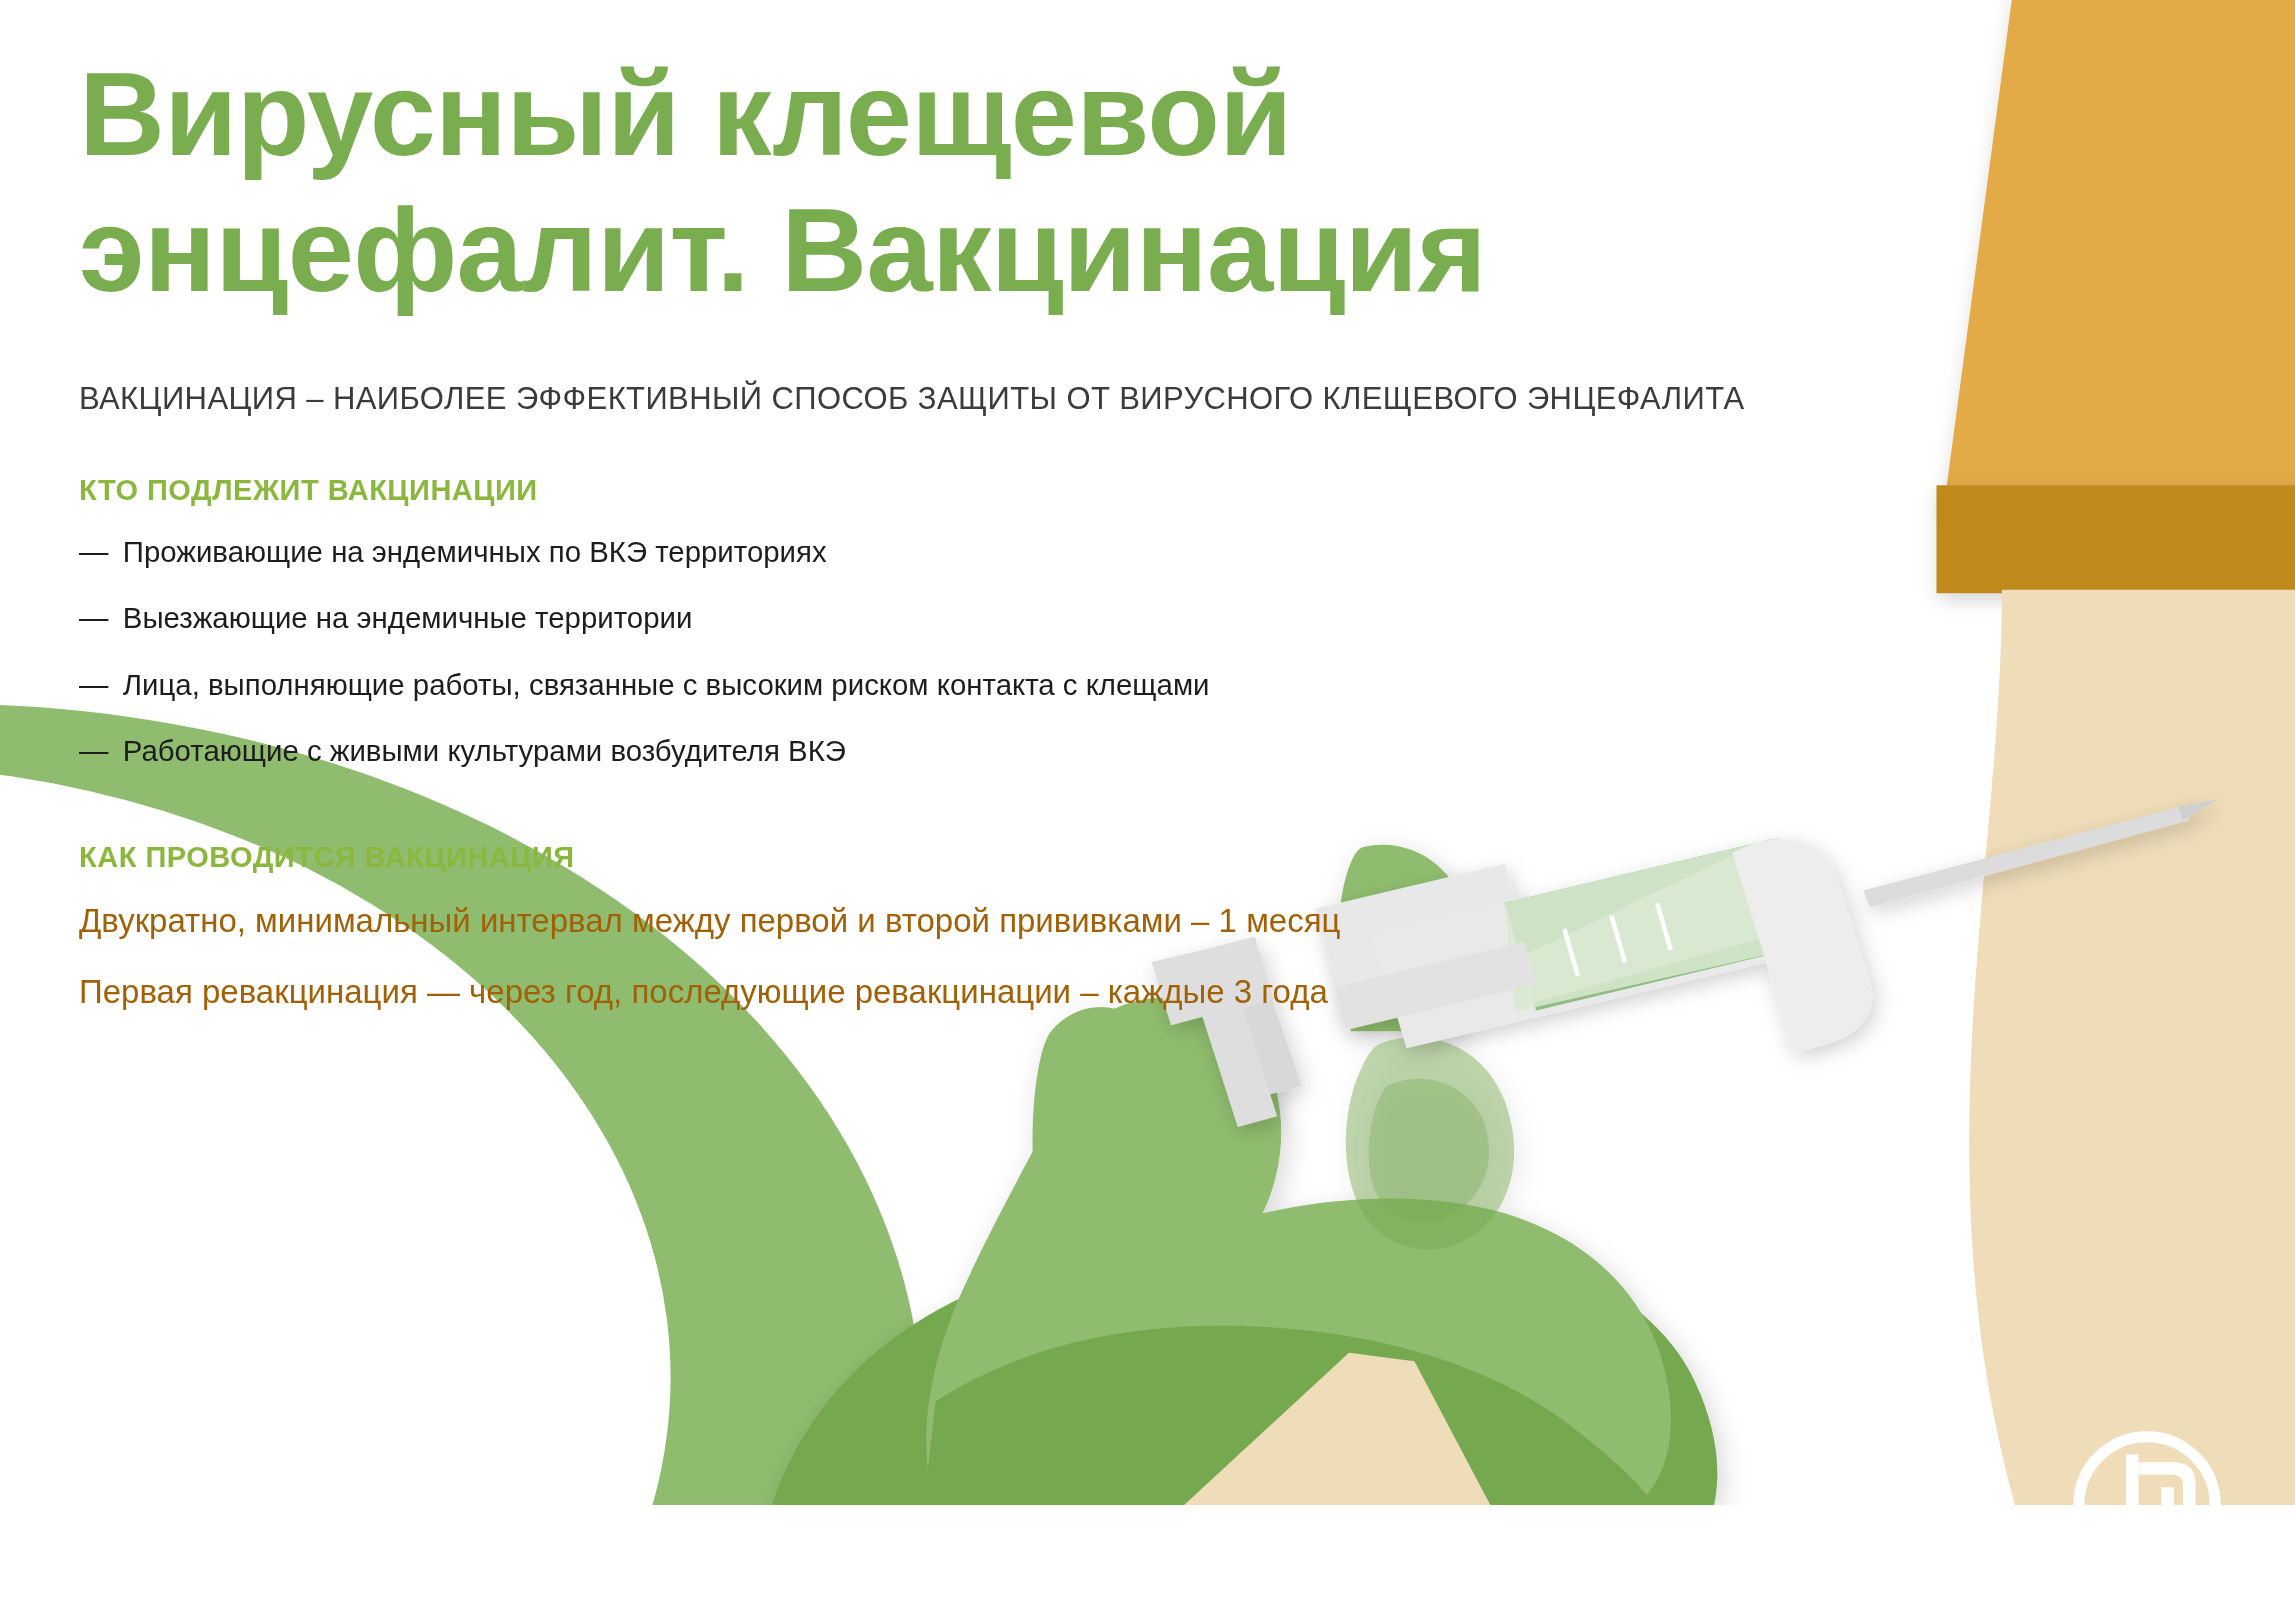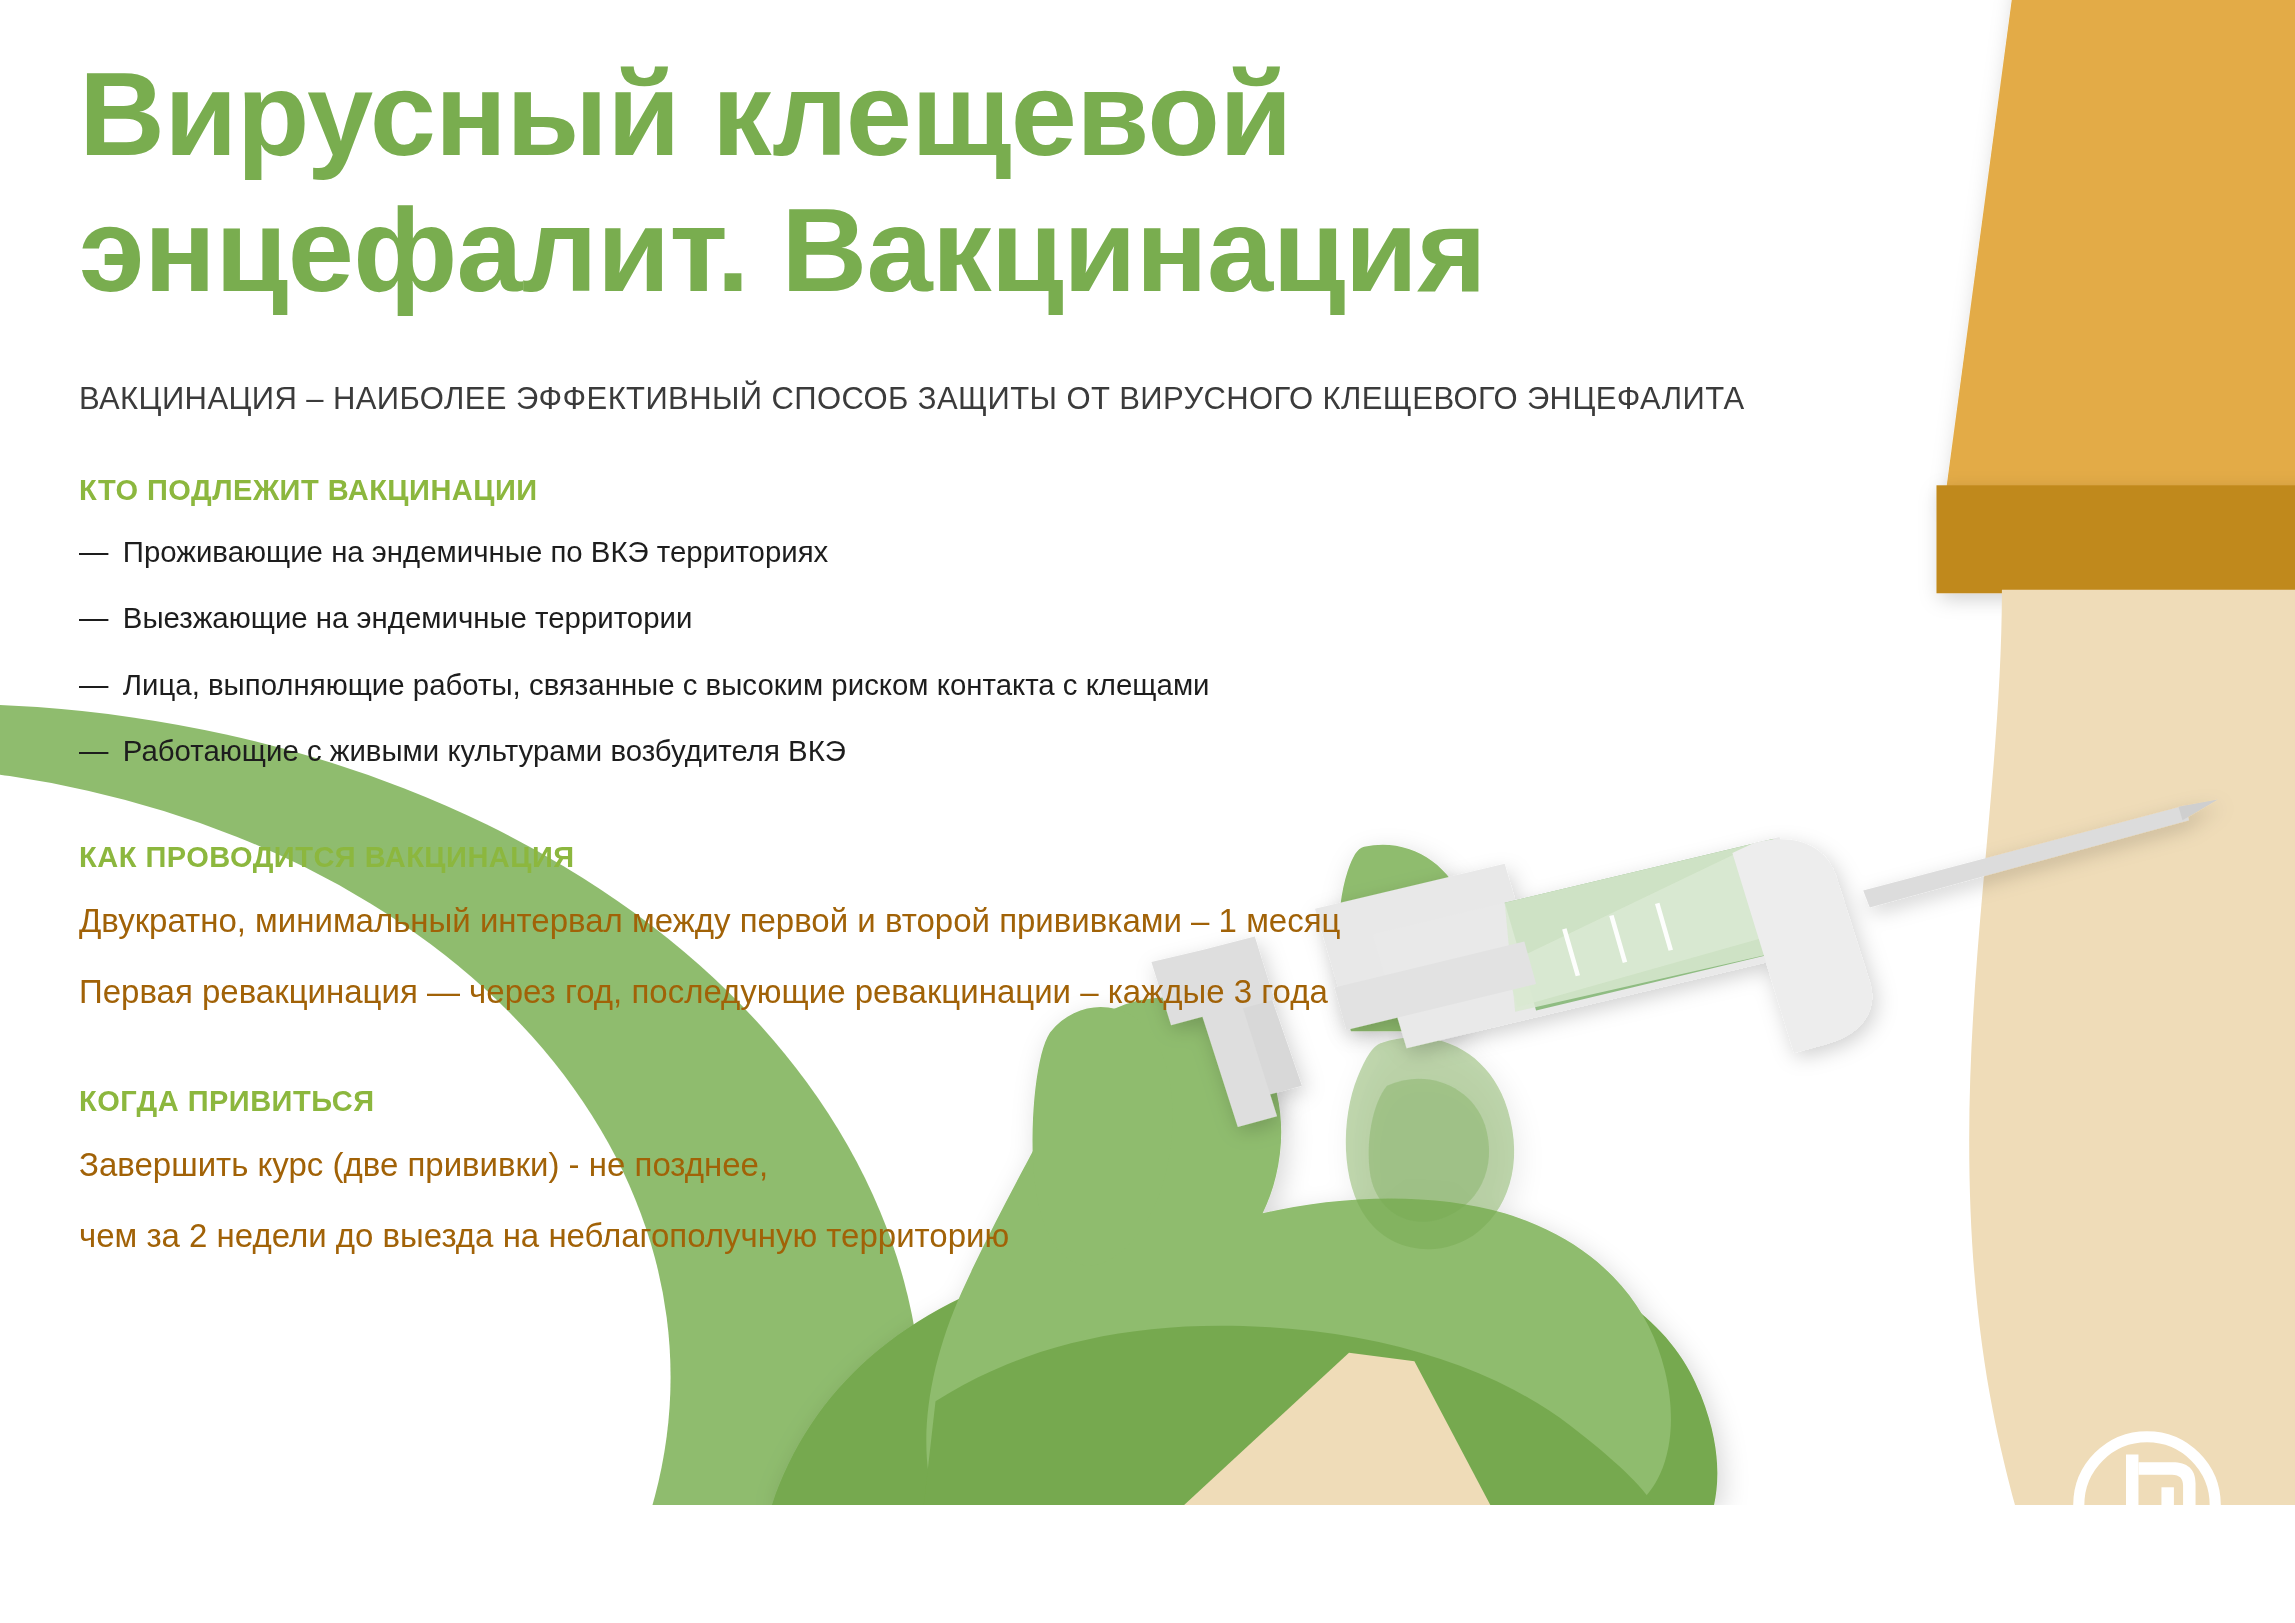--- a/index.html
+++ b/index.html
@@ -237,21 +237,21 @@
     <h1 class="title">Вирусный клещевой
 энцефалит. Вакцинация</h1>
 
     <div class="subtitle">ВАКЦИНАЦИЯ – НАИБОЛЕЕ ЭФФЕКТИВНЫЙ СПОСОБ ЗАЩИТЫ ОТ ВИРУСНОГО КЛЕЩЕВОГО ЭНЦЕФАЛИТА</div>
 
     <div class="section">
       <div class="section-head">КТО ПОДЛЕЖИТ ВАКЦИНАЦИИ</div>
       <ul class="bullets">
         <li>
           <span class="dash">—</span>
-          <span>Проживающие на эндемичные по ВКЭ территориях</span>
+          <span>Проживающие на эндемичных по ВКЭ территориях</span>
         </li>
         <li>
           <span class="dash">—</span>
           <span>Выезжающие на эндемичные территории</span>
         </li>
         <li>
           <span class="dash">—</span>
           <span>Лица, выполняющие работы, связанные с высоким риском контакта с клещами</span>
         </li>
         <li>
@@ -260,25 +260,20 @@
         </li>
       </ul>
     </div>
 
     <div class="section tight">
       <div class="section-head">КАК ПРОВОДИТСЯ ВАКЦИНАЦИЯ</div>
       <div class="para">Двукратно, минимальный интервал между первой и второй прививками – 1 месяц</div>
       <div class="para">Первая ревакцинация — через год, последующие ревакцинации – каждые 3 года</div>
     </div>
 
-    <div class="section tight">
-      <div class="section-head">КОГДА ПРИВИТЬСЯ</div>
-      <div class="para">Завершить курс (две прививки) -  не позднее,</div>
-      <div class="para">чем за 2 недели до выезда на неблагополучную территорию</div>
-    </div>
 
   </div>
 
   <div class="logo">
     <svg viewBox="0 0 250 250" xmlns="http://www.w3.org/2000/svg">
       <circle cx="125" cy="125" r="104" fill="none" stroke="#ffffff" stroke-width="17"></circle>
       <path d="M 93 48
                L 93 186
                C 93 205, 106 215, 126 215
                L 178 215

